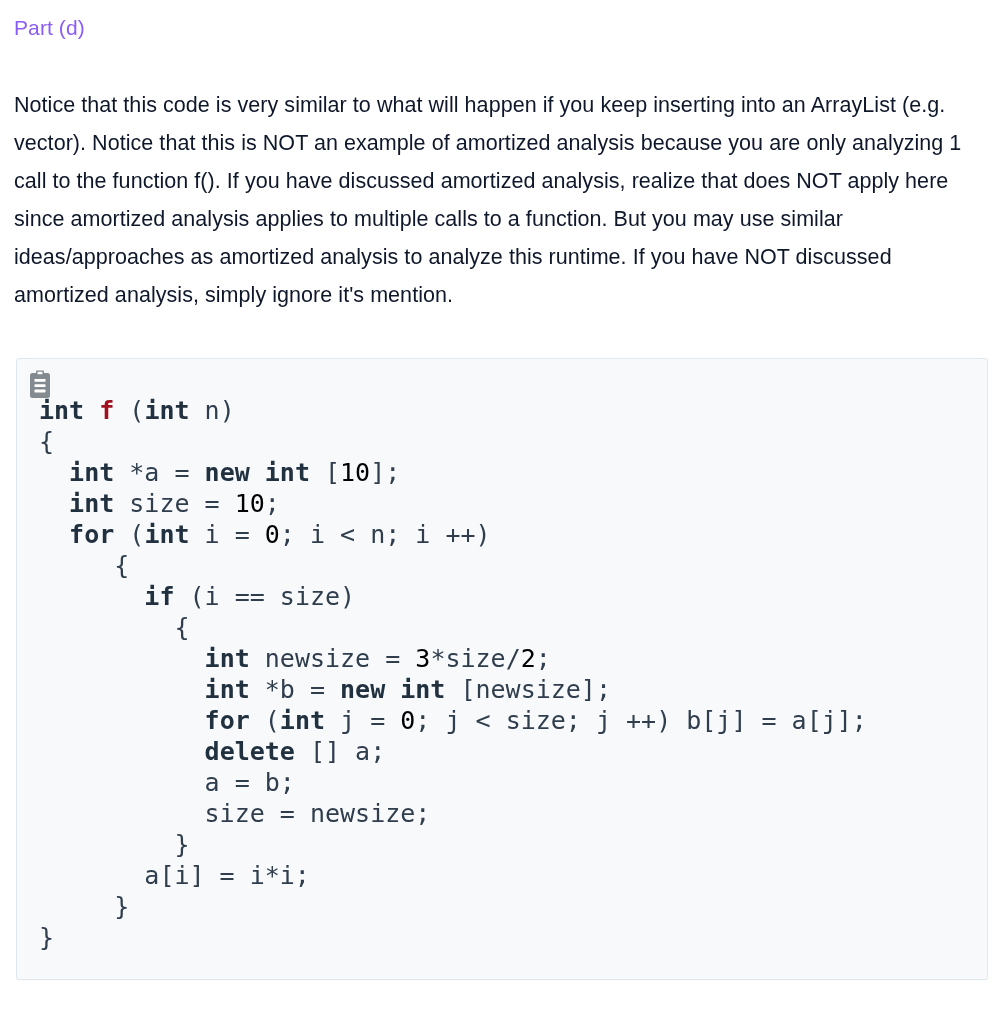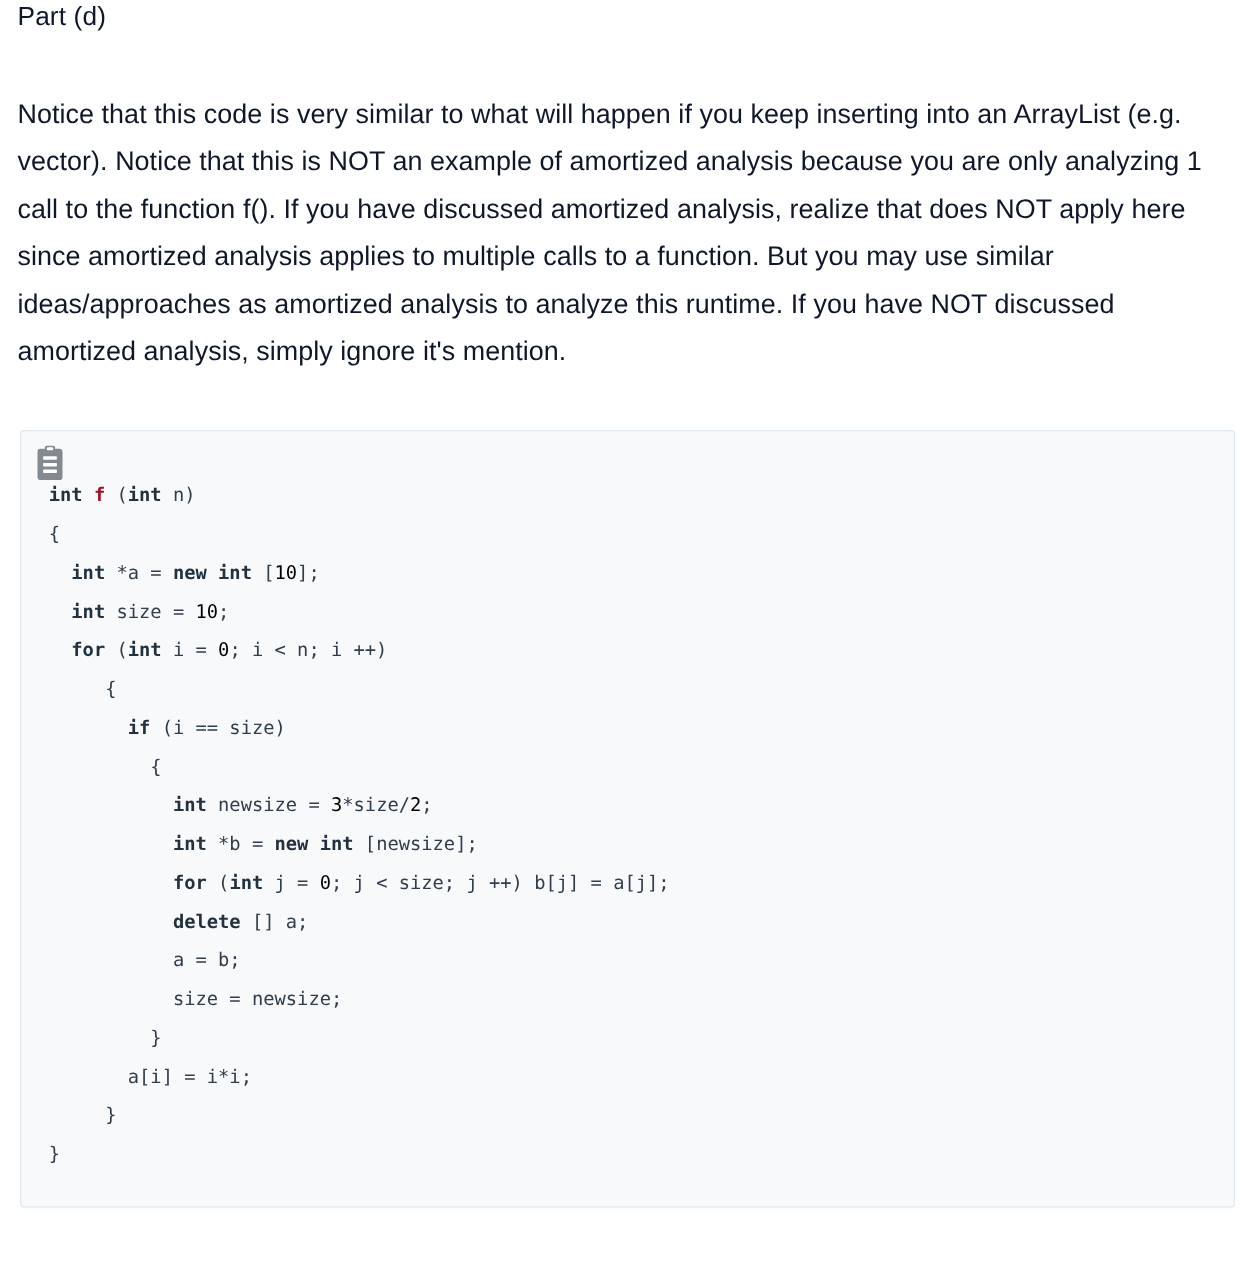--- a/index.html
+++ b/index.html
@@ -21,22 +21,23 @@
     width: 1008px;
     height: 1024px;
     box-sizing: border-box;
     padding: 0 14px;
   }
 
   .heading {
     font-size: 21px;
     line-height: 28px;
     font-weight: 400;
-    color: #0f172a;
+    color: #8b5cf6;
     margin: 0;
+    padding-top: 14px;
     letter-spacing: 0.1px;
   }
 
   .body-copy {
     font-size: 21.5px;
     line-height: 38px;
     font-weight: 400;
     color: #0f172a;
     margin: 0;
     padding-top: 44px;
@@ -63,21 +64,21 @@
     left: 10px;
     width: 26px;
     height: 30px;
     display: block;
   }
 
   .code-body {
     margin: 0;
     padding: 24px 0 0 0;
     font-family: "DejaVu Sans Mono", "Liberation Mono", monospace;
-    font-size: 15px;
+    font-size: 25px;
     line-height: 31px;
     color: #2f3d4c;
     white-space: pre;
     overflow: hidden;
   }
 
   .code-line {
     display: block;
     height: 31px;
     padding-left: 22px;

